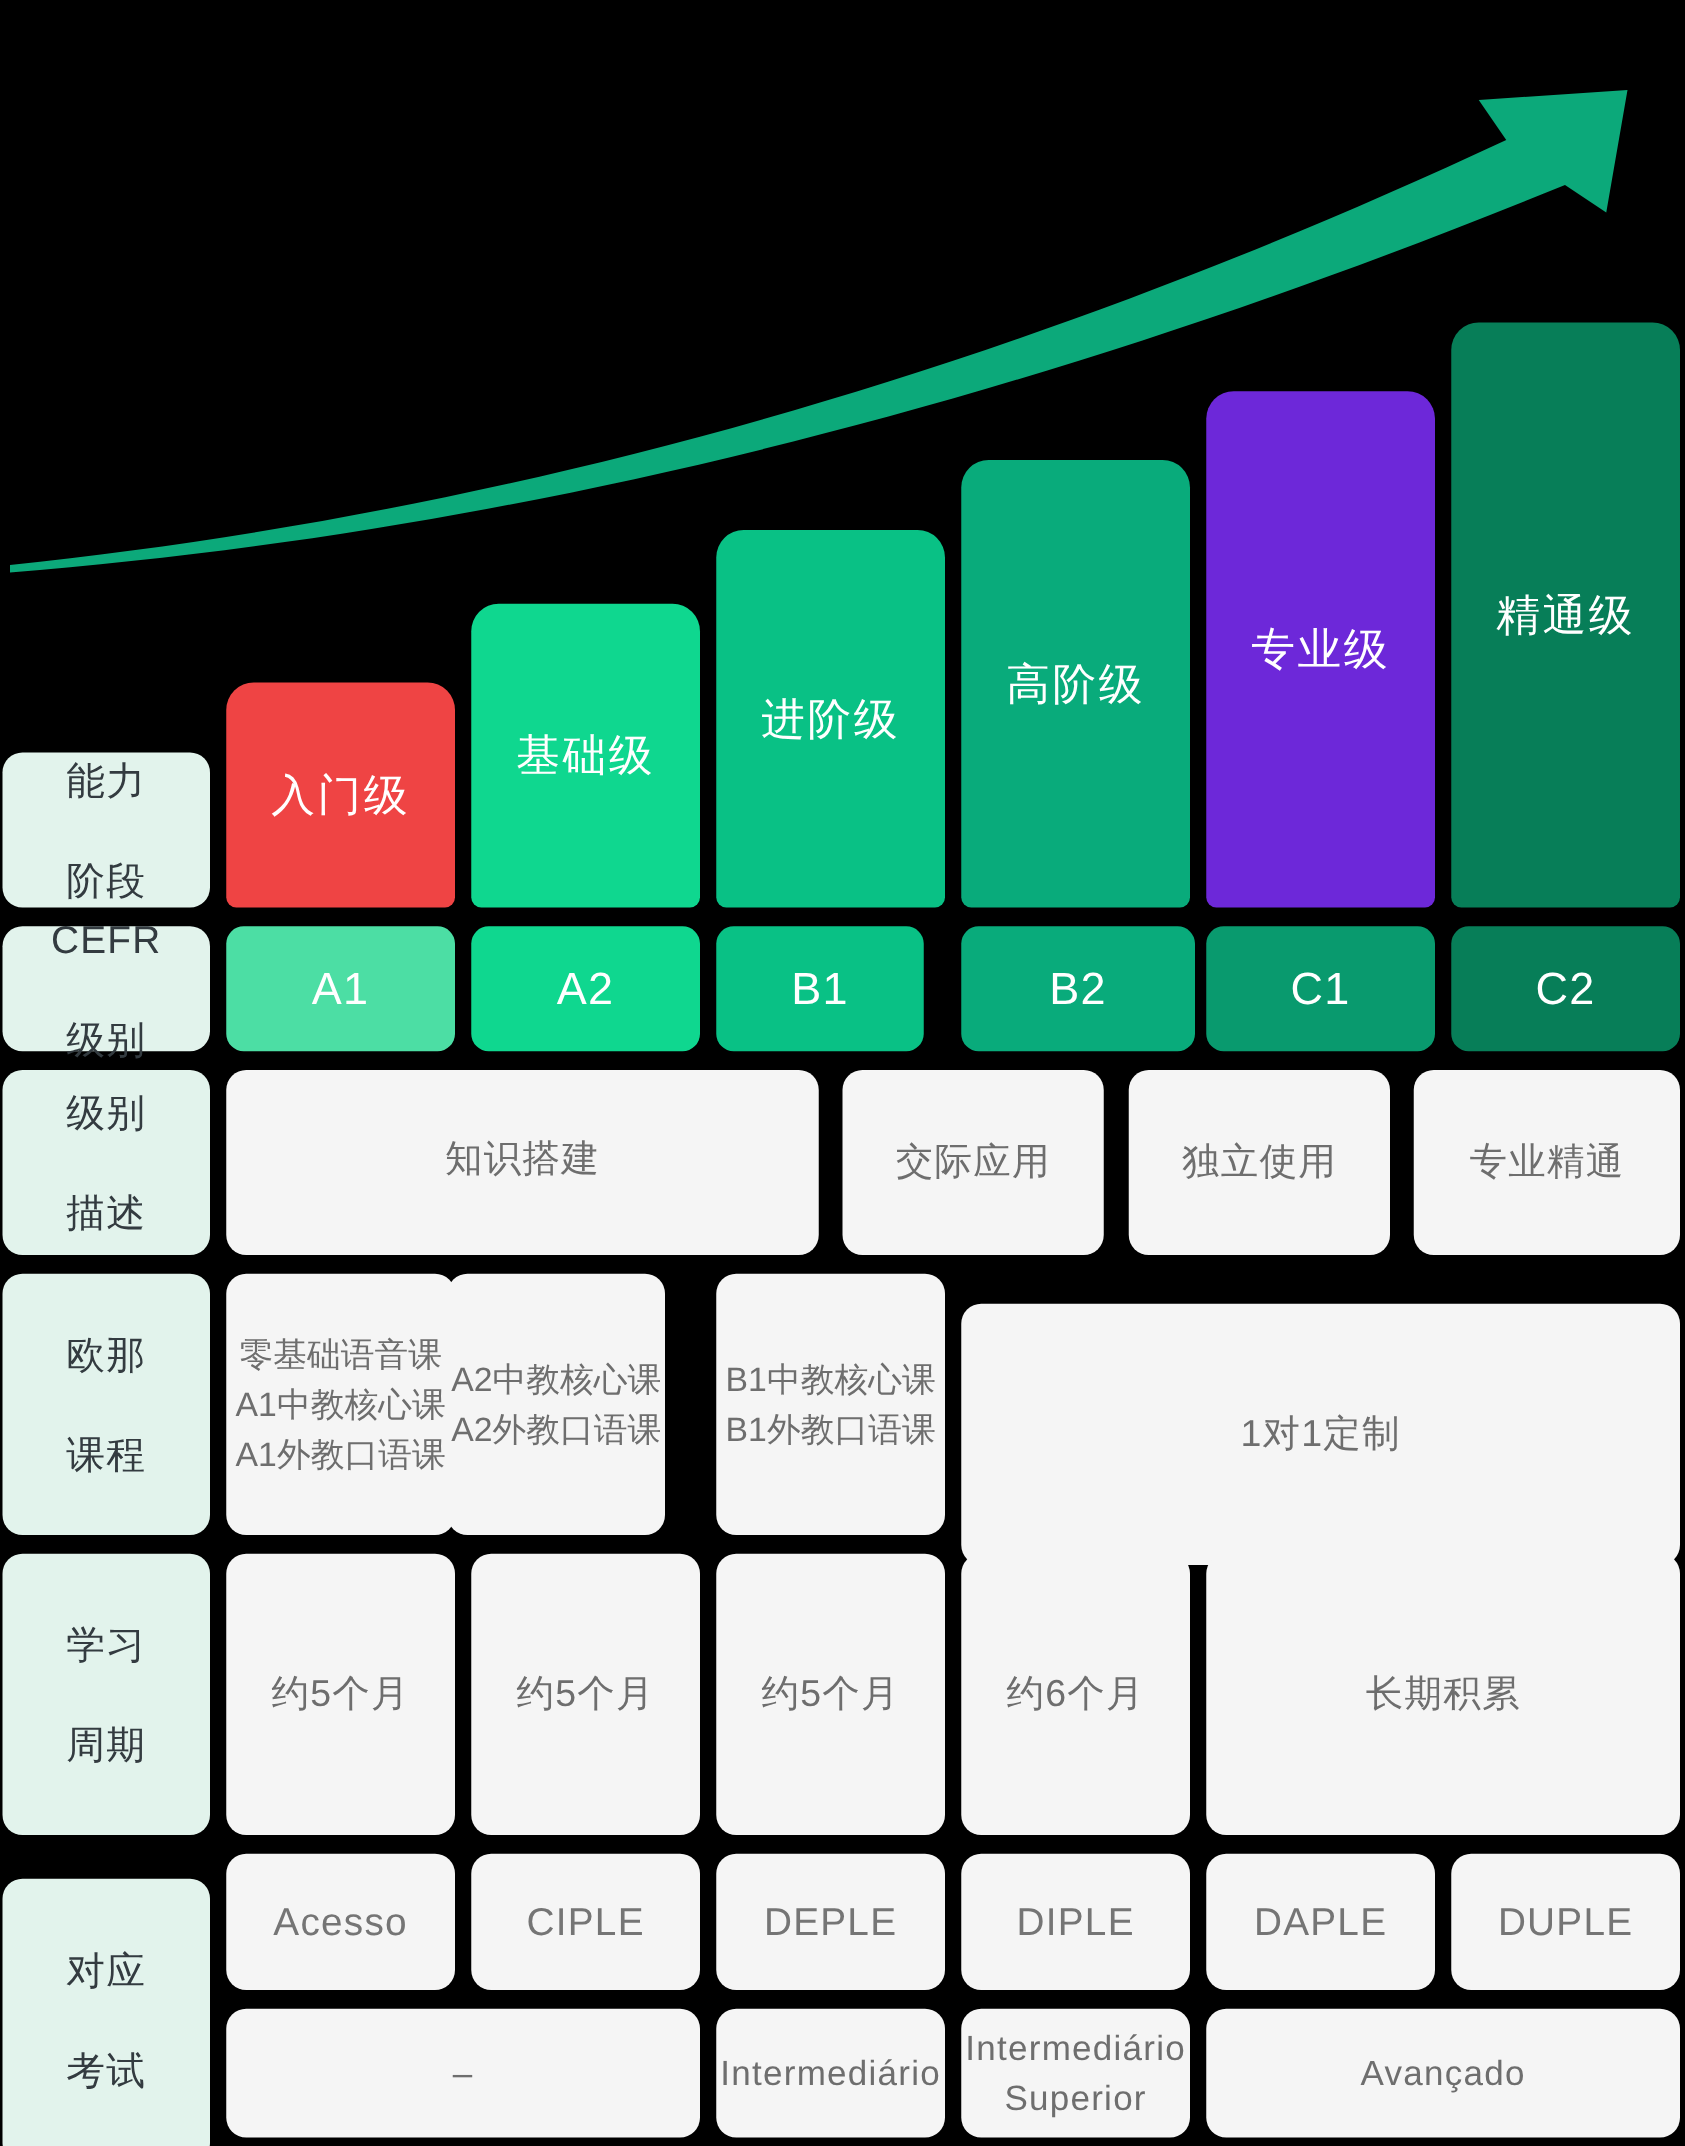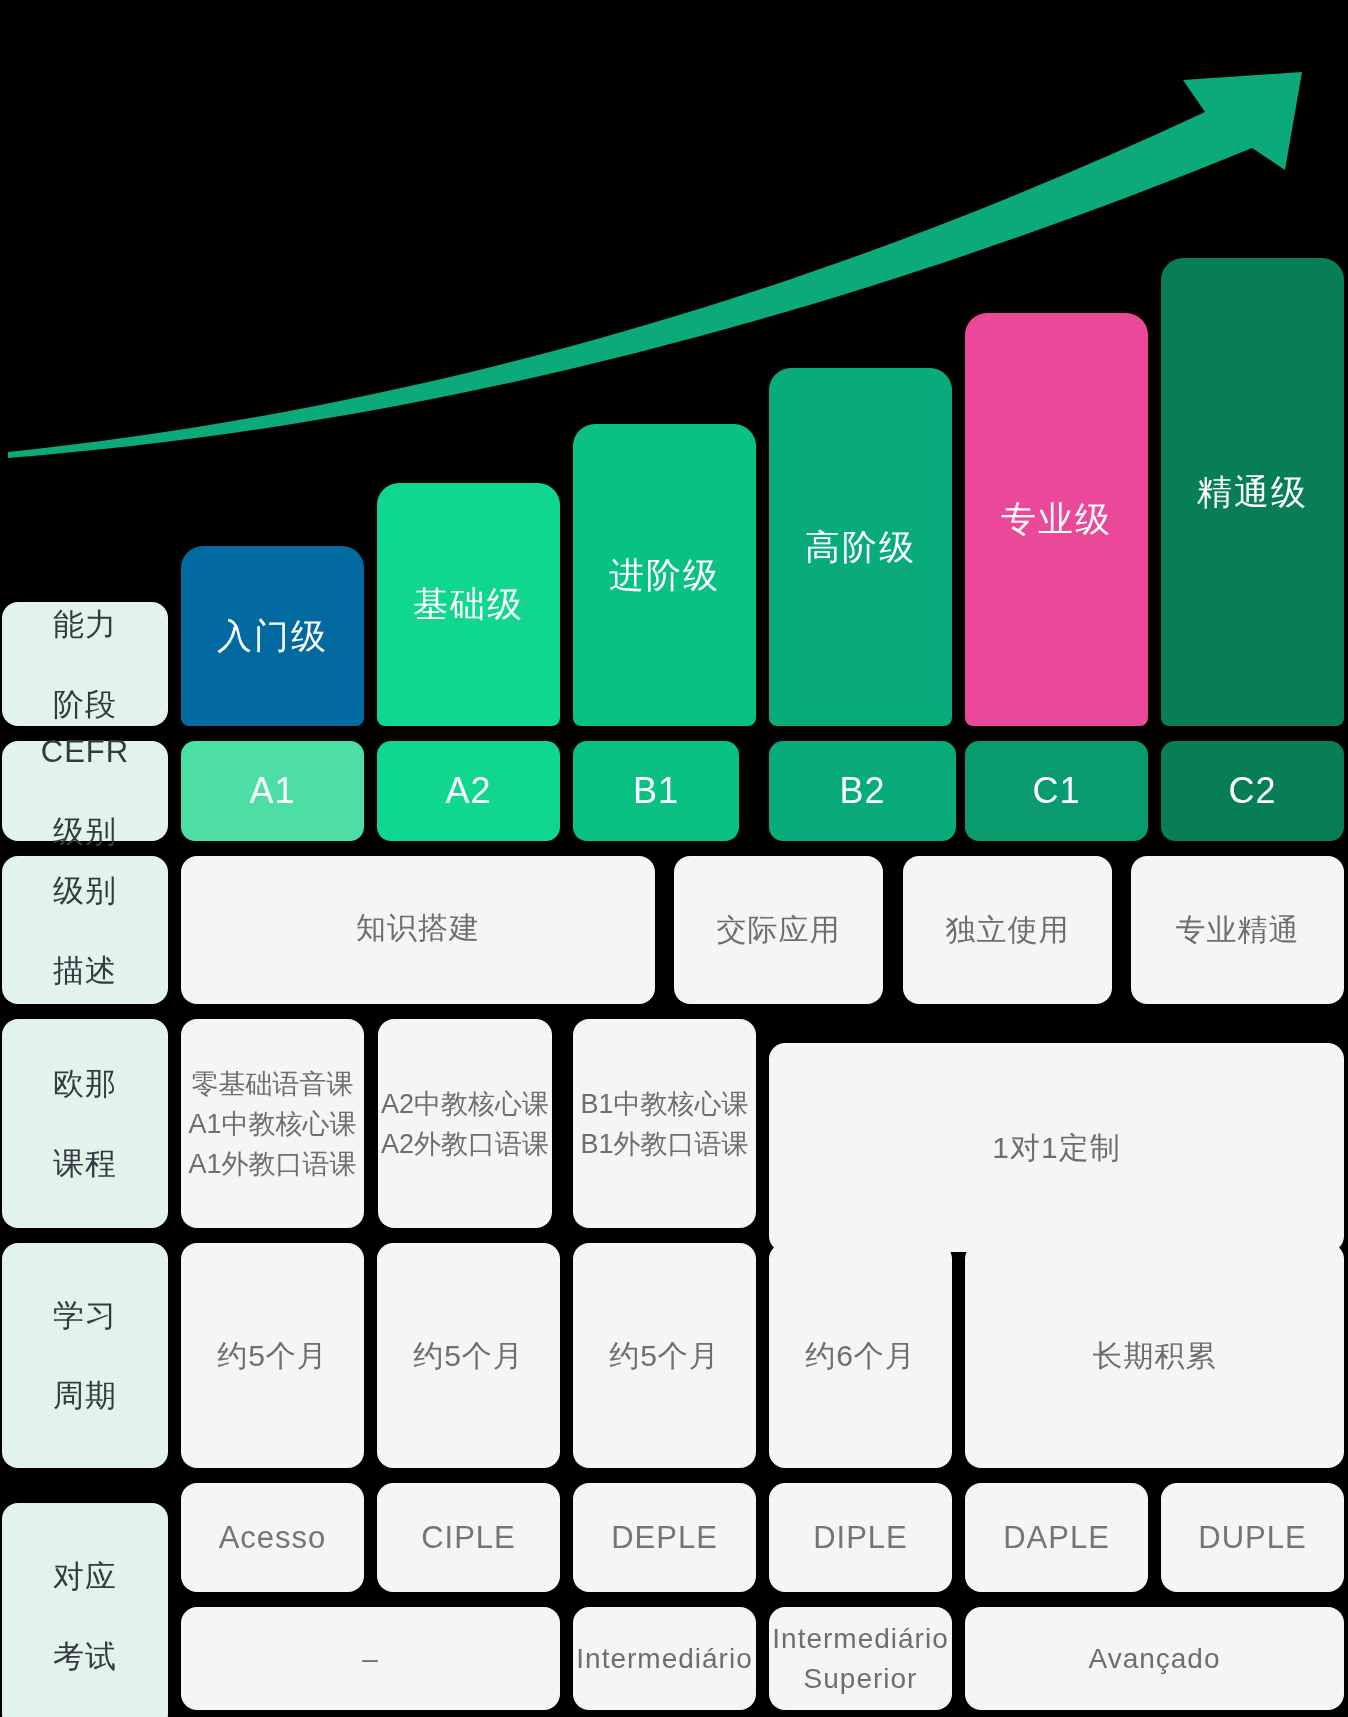--- a/index.html
+++ b/index.html
@@ -26,33 +26,33 @@
 
 <div class="abs" style="left:0;top:0;width:1348px;height:520px;">
   <svg width="1348" height="520" viewBox="0 0 1348 520">
     <path d="M 8 452
              C 360 415, 760 320, 1205 112
              L 1183 80 L 1302 72 L 1285 170 L 1252 148
              C 770 345, 360 430, 8 458 Z" fill="#0CA97A"></path>
   </svg>
 </div>
 
-<div class="abs bar" style="left: 181px; top: 546px; width: 183px; height: 180px; background: #0369a1;">
+<div class="abs bar" style="left: 181px; top: 546px; width: 183px; height: 180px; background: #ef4444;">
     <span class="bar-label">入门级</span>
   </div>
 <div class="abs bar" style="left: 377px; top: 483px; width: 183px; height: 243px; background: rgb(15, 215, 143);">
     <span class="bar-label">基础级</span>
   </div>
 <div class="abs bar" style="left: 573px; top: 424px; width: 183px; height: 302px; background: rgb(9, 193, 133);">
     <span class="bar-label">进阶级</span>
   </div>
 <div class="abs bar" style="left: 769px; top: 368px; width: 183px; height: 358px; background: rgb(9, 171, 123);">
     <span class="bar-label">高阶级</span>
   </div>
-<div class="abs bar" style="left: 965px; top: 313px; width: 183px; height: 413px; background: #ec4899;">
+<div class="abs bar" style="left: 965px; top: 313px; width: 183px; height: 413px; background: #6d28d9;">
     <span class="bar-label">专业级</span>
   </div>
 <div class="abs bar" style="left: 1161px; top: 258px; width: 183px; height: 468px; background: rgb(7, 126, 88);">
     <span class="bar-label">精通级</span>
   </div>
 
 <div class="abs rowlabel" style="left:2px;top:602px;width:166px;height:124px;">
   <div>能力</div>
   <div>阶段</div>
 </div>
@@ -107,21 +107,21 @@
   </div>
 <div class="abs cell" style="left:1131px;top:856px;width:213px;height:148px;">
     <div>专业精通</div>
   </div>
 
 <div class="abs cell small" style="left:181px;top:1019px;width:183px;height:209px;">
   <div>零基础语音课</div>
   <div>A1中教核心课</div>
   <div>A1外教口语课</div>
 </div>
-<div class="abs cell small" style="left:378px;top:1019px;width:174px;height:209px;">
+<div class="abs cell small" style="left:358px;top:1019px;width:174px;height:209px;">
   <div>A2中教核心课</div>
   <div>A2外教口语课</div>
 </div>
 <div class="abs cell small" style="left:573px;top:1019px;width:183px;height:209px;">
   <div>B1中教核心课</div>
   <div>B1外教口语课</div>
 </div>
 <div class="abs cell" style="left:769px;top:1019px;width:575px;height:209px;margin-top:24px;">
   <div>1对1定制</div>
 </div>

